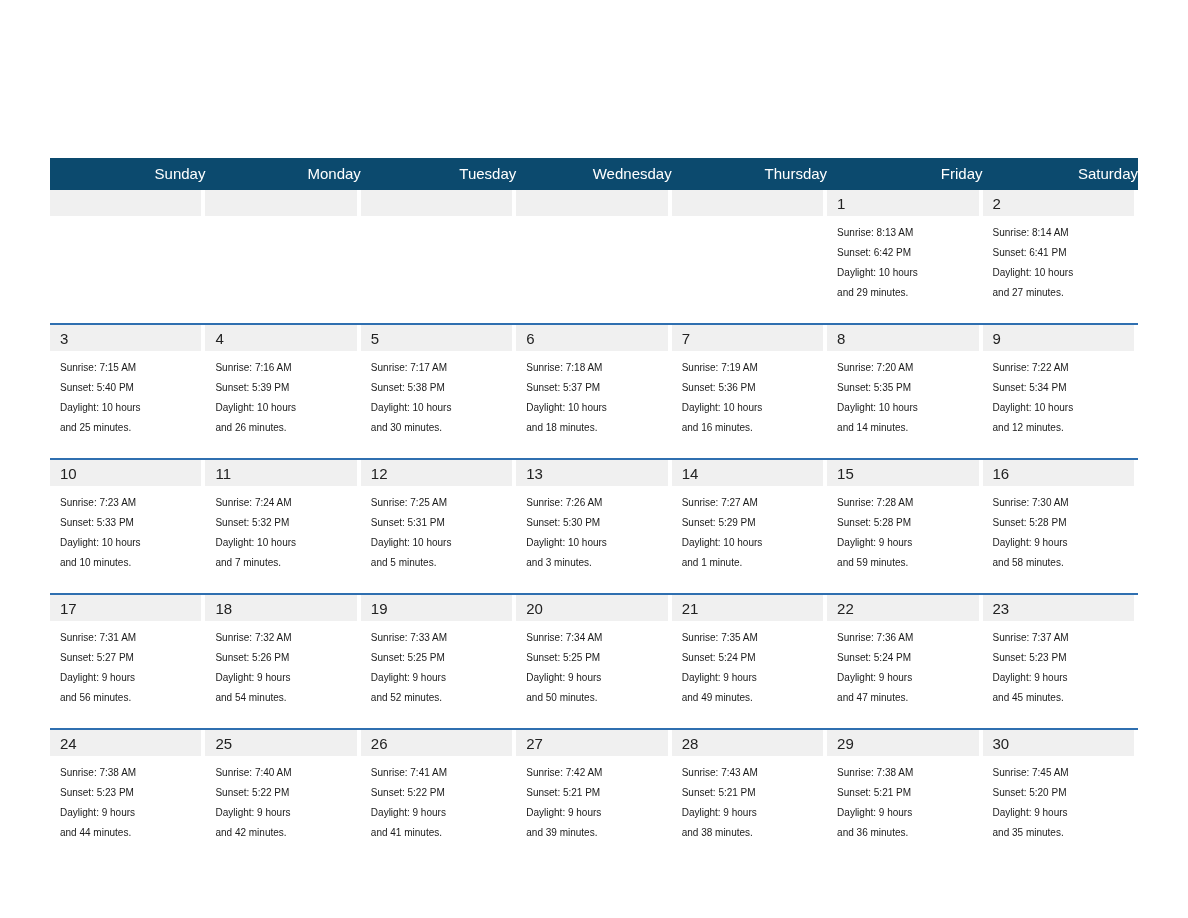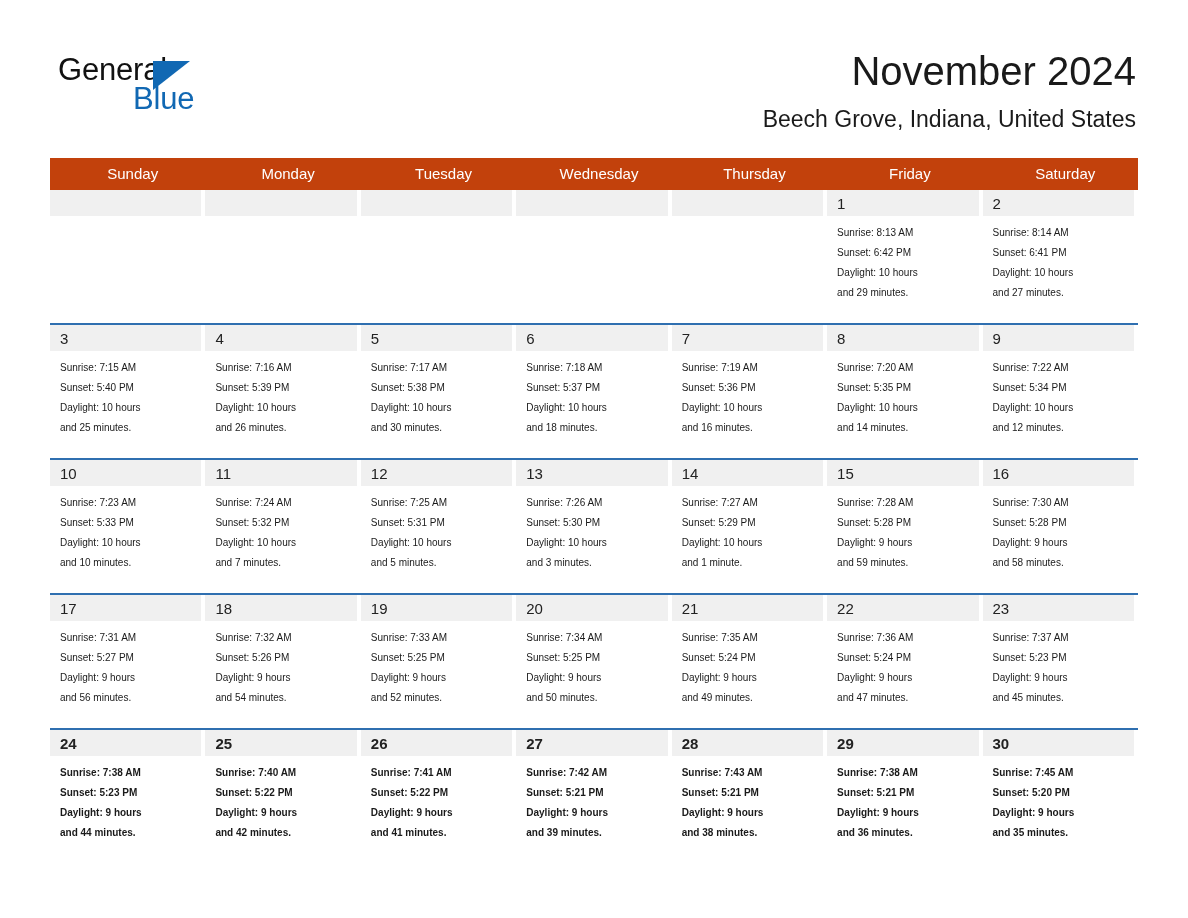--- a/index.html
+++ b/index.html
@@ -93,43 +93,42 @@
     position: absolute;
     left: 50px;
     top: 158px;
     width: 1088px;
     border-collapse: collapse;
     table-layout: fixed;
   }
   .calendar col { width: 155.43px; }
 
   .calendar thead th {
-    background: #c2410c;
+    background: #0c4a6e;
     color: #ffffff;
     font-size: 15px;
     font-weight: normal;
-    text-align: center;
+    text-align: right;
     padding: 7px 0 8px 10px;
     height: 15px;
     border: 0;
   }
 
   .week-row td {
     vertical-align: top;
     padding: 0;
     border: 0;
     border-top: 2px solid #2f6fb0;
     height: 133px;
   }
   .week-row.first-week td {
     border-top: 0;
   }
   .week-row.last-week td {
     height: 118px;
-    font-weight: bold;
   }
 
   .cell {
     position: relative;
     height: 100%;
   }
   .daynum-strip {
     background: #f0f0f0;
     height: 26px;
     margin-right: 4px;
@@ -150,34 +149,20 @@
     line-height: 20px;
     color: #1a1a1a;
   }
   .info div { white-space: nowrap; }
 </style>
 </head>
 <body>
 
 <div class="page">
 
-  <div class="header">
-
-    <div class="logo">
-      <span class="logo-general">General</span>
-      <span class="logo-triangle"></span>
-      <span class="logo-blue">Blue</span>
-    </div>
-
-    <div class="title-block">
-      <h1 class="month-title">November 2024</h1>
-      <div class="location">Beech Grove, Indiana, United States</div>
-    </div>
-
-  </div>
 
   <table class="calendar">
     <colgroup>
       <col>
         <col>
         <col>
         <col>
         <col>
         <col>
         <col>

